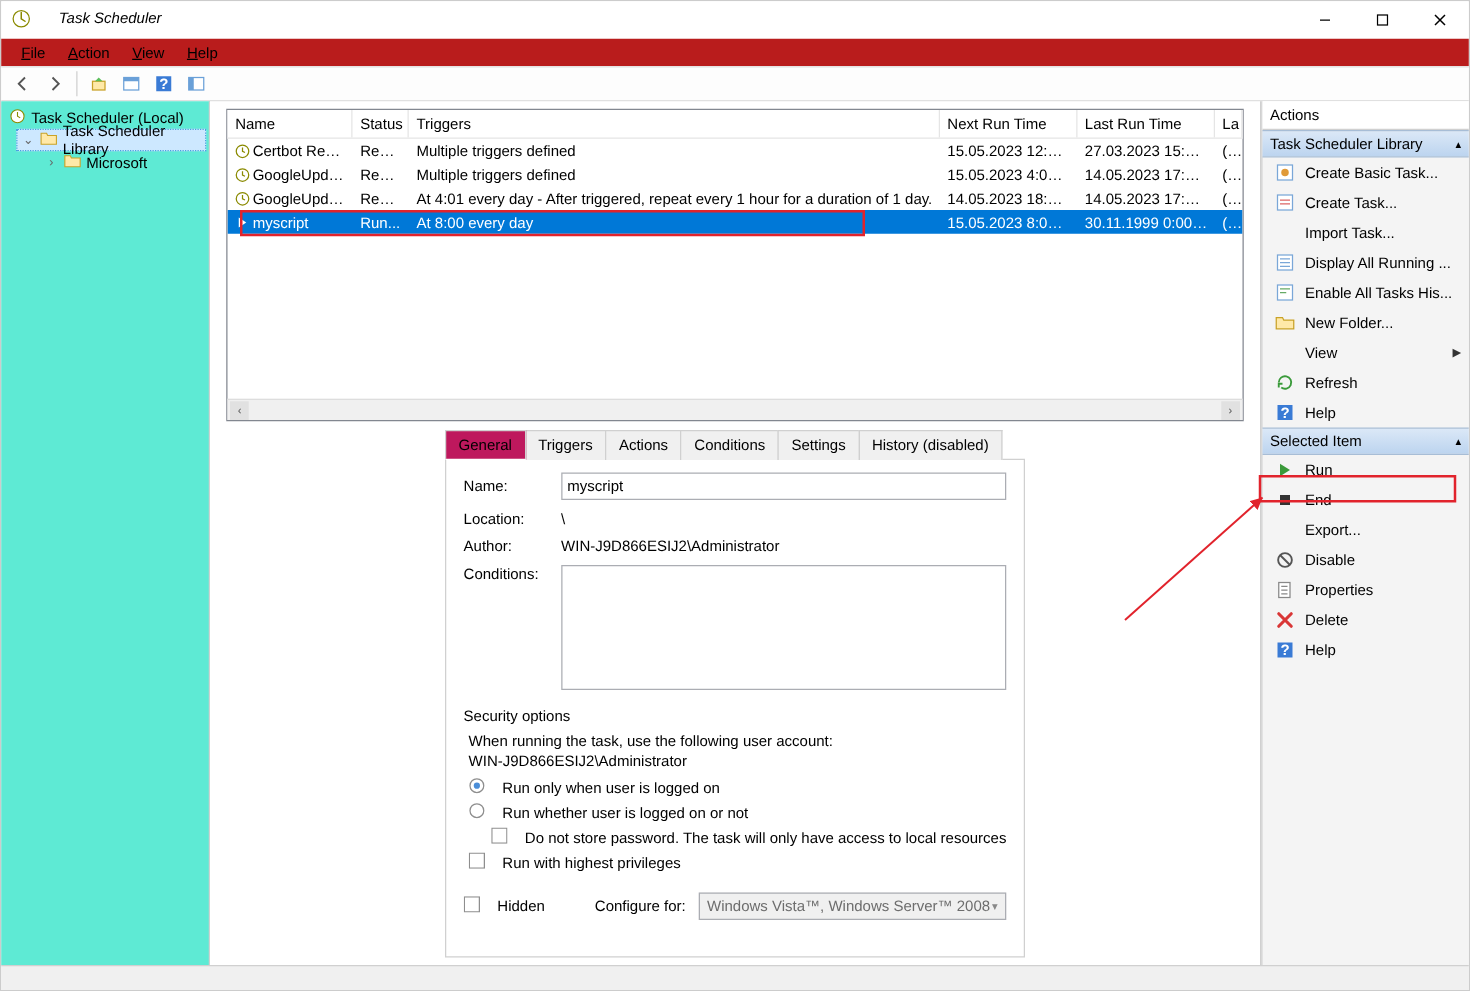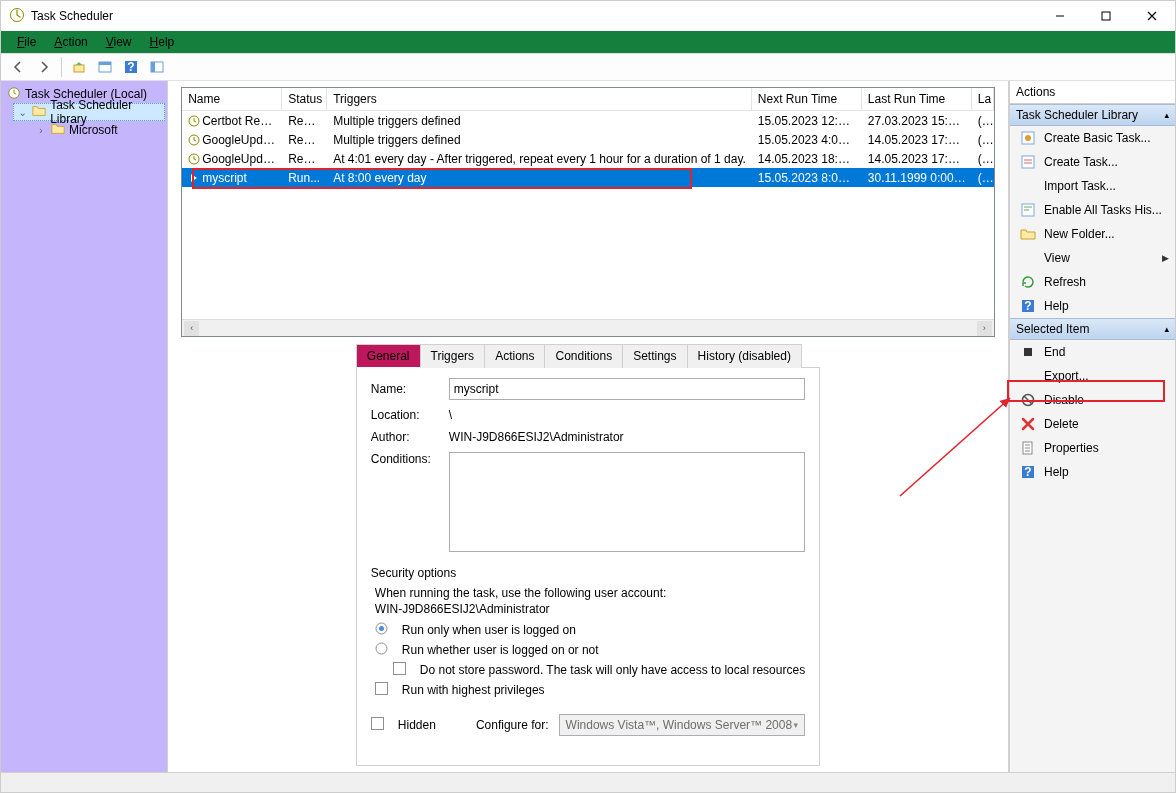--- a/index.html
+++ b/index.html
@@ -1,30 +1,30 @@
 <!DOCTYPE html>
 <html><head>
 <meta charset="utf-8">
 <style>
   * { box-sizing: border-box; font-family: "Segoe UI", Tahoma, sans-serif; font-size: 12px; }
   html,body { margin:0; padding:0; height:100%; background:#fff; color:#000; }
   .window { width:1176px; height:793px; display:flex; flex-direction:column; border:1px solid #ccc; }
   .titlebar { height:30px; display:flex; align-items:center; padding:0 0 0 8px; background:#fff; }
-  .titlebar .title { flex:1; display:flex; align-items:center; gap:6px; }
+  .titlebar .title { flex:1; display:flex; align-items:flex-start; gap:22px;font-style:italic; }
   .title-icon svg { width:16px; height:16px; }
   .winbtns { display:flex; }
   .winbtn { width:46px; height:30px; display:flex; align-items:center; justify-content:center; }
-  .menubar { height:22px; display:flex; align-items:center; padding:0 8px; gap:2px; background:#15803d; }
+  .menubar { height:22px; display:flex; align-items:center; padding:0 8px; gap:2px; background:#b91c1c; }
   .menuitem { padding:2px 8px; }
   .menuitem .ul { text-decoration:underline; }
   .toolbar { height:28px; display:flex; align-items:center; padding:2px 6px; gap:4px; border-top:1px solid #e0e0e0; border-bottom:1px solid #e0e0e0; background:#fdfdfd; }
   .tbtn { width:22px; height:22px; border:1px solid transparent; display:flex; align-items:center; justify-content:center; border-radius:2px; }
   .tsep { width:1px; height:20px; background:#d0d0d0; margin:0 2px; }
   .body { flex:1; display:flex; min-height:0; }
-  .tree { width:167px; border-right:1px solid #d0d0d0; padding:4px 2px; background:#c4b5fd; }
+  .tree { width:167px; border-right:1px solid #d0d0d0; padding:4px 2px; background:#5eead4; }
   .tree-row { display:flex; align-items:center; height:18px; gap:4px; padding-left:4px; }
   .tree-row.sel { background:#cde8ff; border:1px dotted #4aa3e0; padding-left:3px; }
   .tree-toggle { width:12px; text-align:center; color:#666; font-size:10px; }
   .folder-icon svg, .clock-icon svg { width:14px; height:14px; }
   .center { flex:1; display:flex; flex-direction:column; min-width:0; border-right:1px solid #d0d0d0;align-items:center; }
   .tasklist { height:250px; border:1px solid #828790; margin:6px; display:flex; flex-direction:column; background:#fff; }
   .tl-head { display:flex; background:#fff; border-bottom:1px solid #e5e5e5; }
   .th { padding:4px 6px; border-right:1px solid #e5e5e5; text-align:left; white-space:nowrap; overflow:hidden; }
   .col-name { width:100px; }
   .col-status { width:45px; }
@@ -334,20 +334,29 @@
           <span>Create Task...</span>
         </div>
       <div class="aitem">
           <span class="aicon"></span>
           <span>Import Task...</span>
         </div>
       <div class="aitem">
           <span class="aicon">
             <svg viewBox="0 0 16 16">
               <rect x="2" y="2" width="12" height="12" fill="#fff" stroke="#7aa7d8"></rect>
+              <path d="M4 5h8M4 8h8M4 11h8" stroke="#7aa7d8"></path>
+            </svg>
+          </span>
+          <span>Display All Running ...</span>
+        </div>
+      <div class="aitem">
+          <span class="aicon">
+            <svg viewBox="0 0 16 16">
+              <rect x="2" y="2" width="12" height="12" fill="#fff" stroke="#7aa7d8"></rect>
               <path d="M4 5h8M4 8h5" stroke="#6a6"></path>
             </svg>
           </span>
           <span>Enable All Tasks His...</span>
         </div>
       <div class="aitem">
           <span class="aicon">
             <svg viewBox="0 0 16 16">
               <path d="M1 4h5l1 2h8v7H1z" fill="#ffe9a8" stroke="#c9a227"></path>
             </svg>
@@ -378,20 +387,28 @@
           <span>Help</span>
         </div>
 
       <div class="aheader">
         <span>Selected Item</span>
         <span style="font-size:9px">▴</span>
       </div>
       <div class="aitem">
           <span class="aicon">
             <svg viewBox="0 0 16 16">
+              <path d="M4 3v10l8-5z" fill="#3a9a3a"></path>
+            </svg>
+          </span>
+          <span>Run</span>
+        </div>
+      <div class="aitem">
+          <span class="aicon">
+            <svg viewBox="0 0 16 16">
               <rect x="4" y="4" width="8" height="8" fill="#333"></rect>
             </svg>
           </span>
           <span>End</span>
         </div>
       <div class="aitem">
           <span class="aicon"></span>
           <span>Export...</span>
         </div>
       <div class="aitem">
@@ -399,33 +416,33 @@
             <svg viewBox="0 0 16 16">
               <circle cx="8" cy="8" r="5.5" fill="none" stroke="#555" stroke-width="1.5"></circle>
               <path d="M4 4l8 8" stroke="#555" stroke-width="1.5"></path>
             </svg>
           </span>
           <span>Disable</span>
         </div>
       <div class="aitem">
           <span class="aicon">
             <svg viewBox="0 0 16 16">
-              <path d="M3 3l10 10M13 3L3 13" stroke="#d93636" stroke-width="2.5" stroke-linecap="round"></path>
-            </svg>
-          </span>
-          <span>Delete</span>
-        </div>
-      <div class="aitem">
-          <span class="aicon">
-            <svg viewBox="0 0 16 16">
               <rect x="3" y="2" width="9" height="12" fill="#fff" stroke="#888"></rect>
               <path d="M5 5h5M5 8h5M5 11h5" stroke="#888"></path>
             </svg>
           </span>
           <span>Properties</span>
+        </div>
+      <div class="aitem">
+          <span class="aicon">
+            <svg viewBox="0 0 16 16">
+              <path d="M3 3l10 10M13 3L3 13" stroke="#d93636" stroke-width="2.5" stroke-linecap="round"></path>
+            </svg>
+          </span>
+          <span>Delete</span>
         </div>
       <div class="aitem">
           <span class="aicon">
             <svg viewBox="0 0 16 16">
               <rect x="2" y="2" width="12" height="12" fill="#3a7bd5"></rect>
               <text x="8" y="12" text-anchor="middle" fill="#fff" font-size="10" font-weight="bold">?</text>
             </svg>
           </span>
           <span>Help</span>
         </div>

